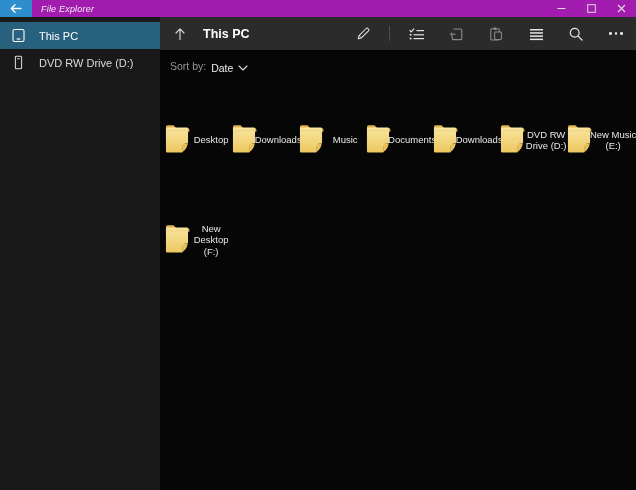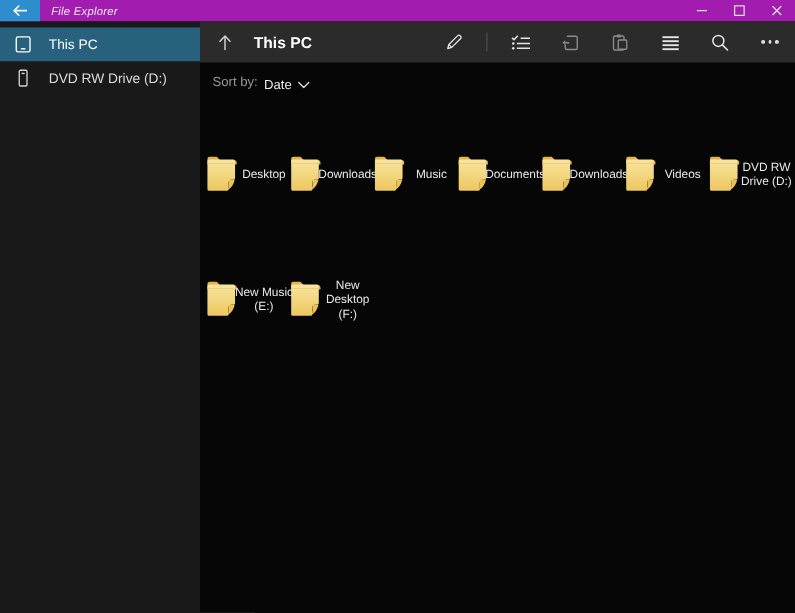--- a/index.html
+++ b/index.html
@@ -220,29 +220,20 @@
       <div class="cell">
         <svg width="42" height="48" viewBox="0 0 42 46">
           <path d="M3,6 q0,-2.5 2.5,-2.5 h9 l4.2,4.3 h17.8 q2.5,0 2.5,2.5 v3 h-36 z" fill="#e3b44e"></path>
           <path d="M5,7 h30 a2,2 0 0 1 2,2 v21 a2,2 0 0 1 -2,2 h-3 a3,3 0 0 0 -3,3 v8.5 a2,2 0 0 1 -2,2 h-22 a2,2 0 0 1 -2,-2 v-34.5 a2,2 0 0 1 2,-2 z" fill="url(#fgrad)"></path>
           <rect x="3" y="11.6" width="36" height="0.8" fill="#c9a23e" opacity="0.4"></rect>
           <path d="M29.2,32.2 h7.3 q-1.8,8.6 -8.9,12.6 q1.6,-2.3 1.6,-5.4 z" fill="#e9c05a"></path>
         </svg>
         <div class="flabel">Downloads</div>
       </div>
 
-      <div class="cell">
-        <svg width="42" height="48" viewBox="0 0 42 46">
-          <path d="M3,6 q0,-2.5 2.5,-2.5 h9 l4.2,4.3 h17.8 q2.5,0 2.5,2.5 v3 h-36 z" fill="#e3b44e"></path>
-          <path d="M5,7 h30 a2,2 0 0 1 2,2 v21 a2,2 0 0 1 -2,2 h-3 a3,3 0 0 0 -3,3 v8.5 a2,2 0 0 1 -2,2 h-22 a2,2 0 0 1 -2,-2 v-34.5 a2,2 0 0 1 2,-2 z" fill="url(#fgrad)"></path>
-          <rect x="3" y="11.6" width="36" height="0.8" fill="#c9a23e" opacity="0.4"></rect>
-          <path d="M29.2,32.2 h7.3 q-1.8,8.6 -8.9,12.6 q1.6,-2.3 1.6,-5.4 z" fill="#e9c05a"></path>
-        </svg>
-        <div class="flabel">Videos</div>
-      </div>
 
 
 
       <div class="cell">
         <svg width="42" height="48" viewBox="0 0 42 46">
           <path d="M3,6 q0,-2.5 2.5,-2.5 h9 l4.2,4.3 h17.8 q2.5,0 2.5,2.5 v3 h-36 z" fill="#e3b44e"></path>
           <path d="M5,7 h30 a2,2 0 0 1 2,2 v21 a2,2 0 0 1 -2,2 h-3 a3,3 0 0 0 -3,3 v8.5 a2,2 0 0 1 -2,2 h-22 a2,2 0 0 1 -2,-2 v-34.5 a2,2 0 0 1 2,-2 z" fill="url(#fgrad)"></path>
           <rect x="3" y="11.6" width="36" height="0.8" fill="#c9a23e" opacity="0.4"></rect>
           <path d="M29.2,32.2 h7.3 q-1.8,8.6 -8.9,12.6 q1.6,-2.3 1.6,-5.4 z" fill="#e9c05a"></path>
         </svg>

